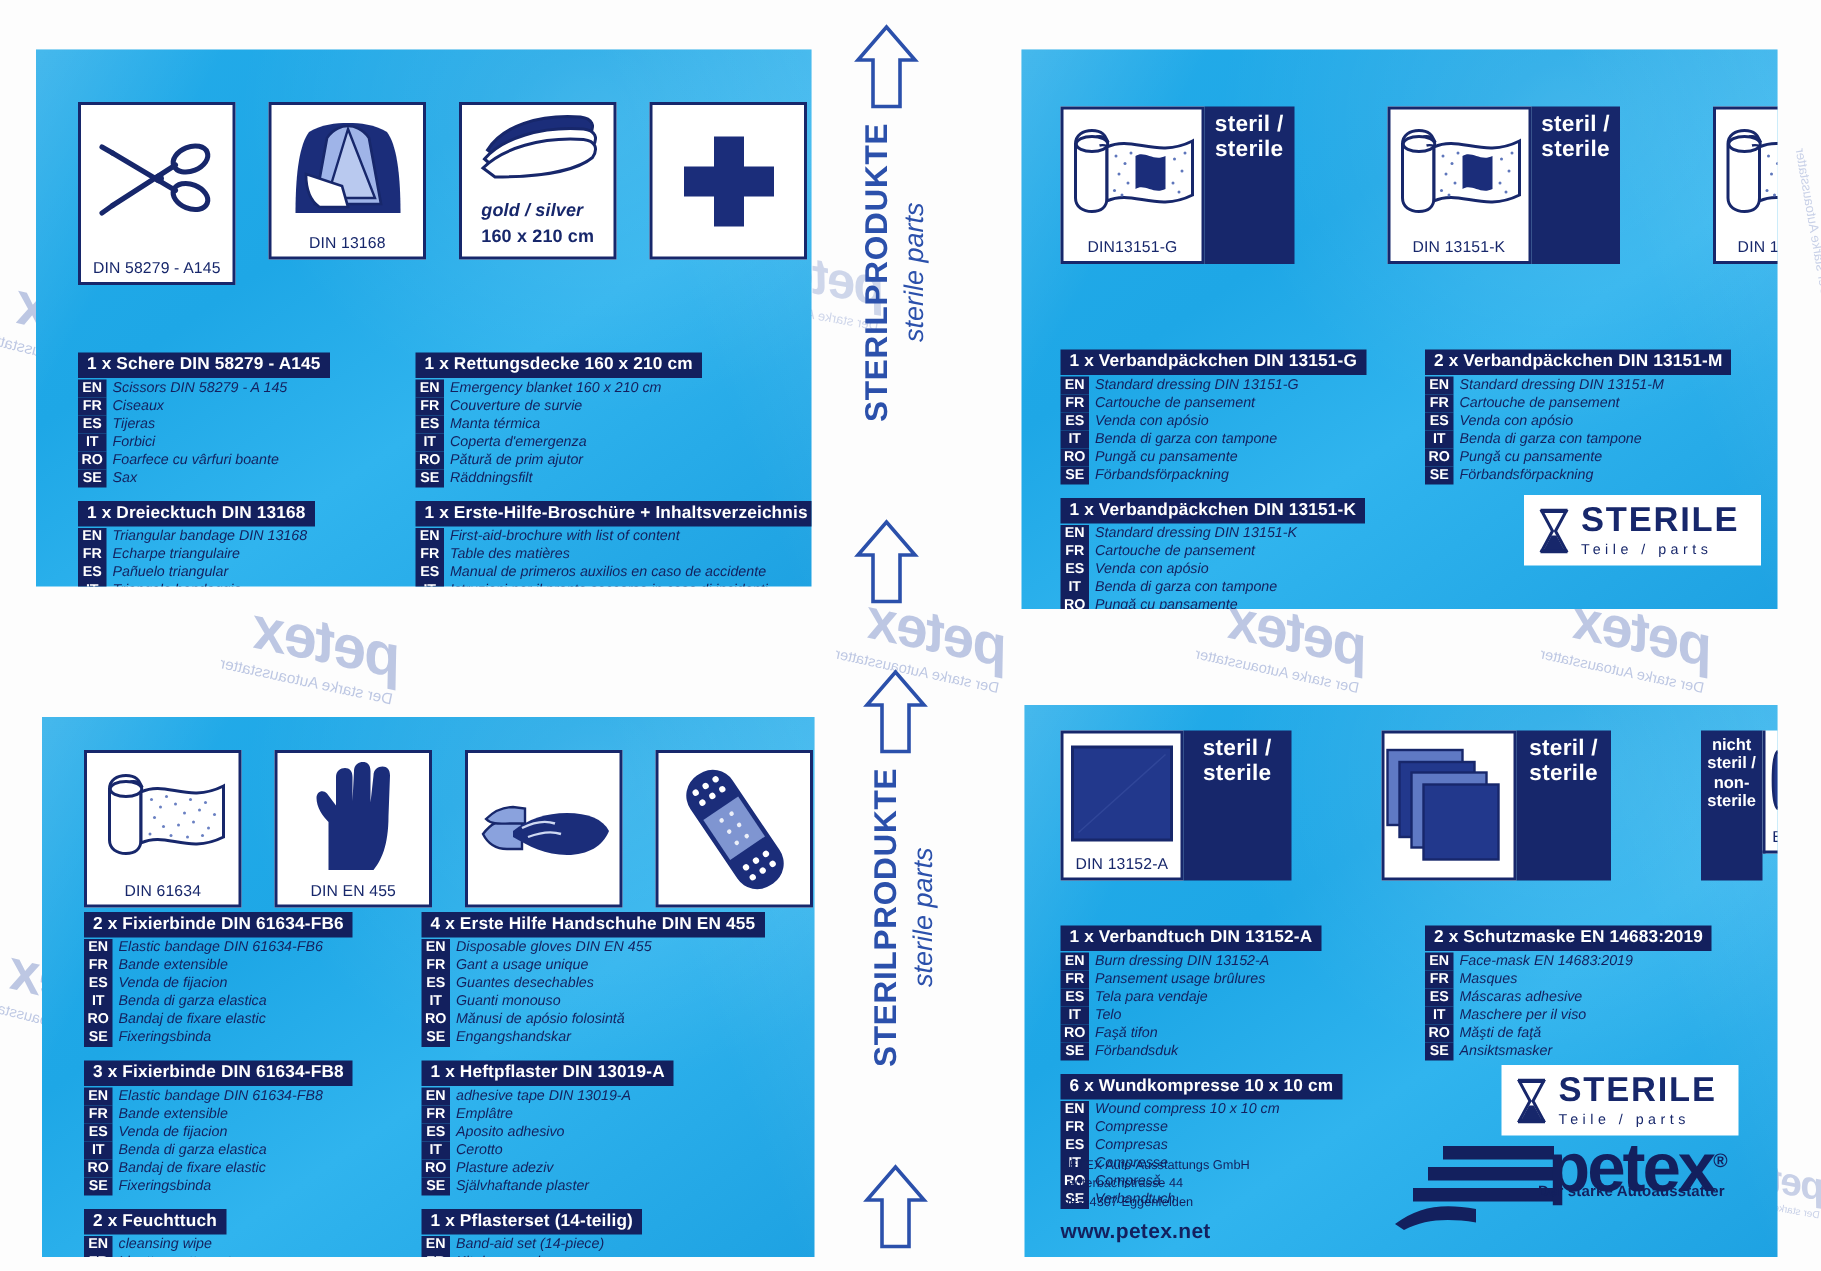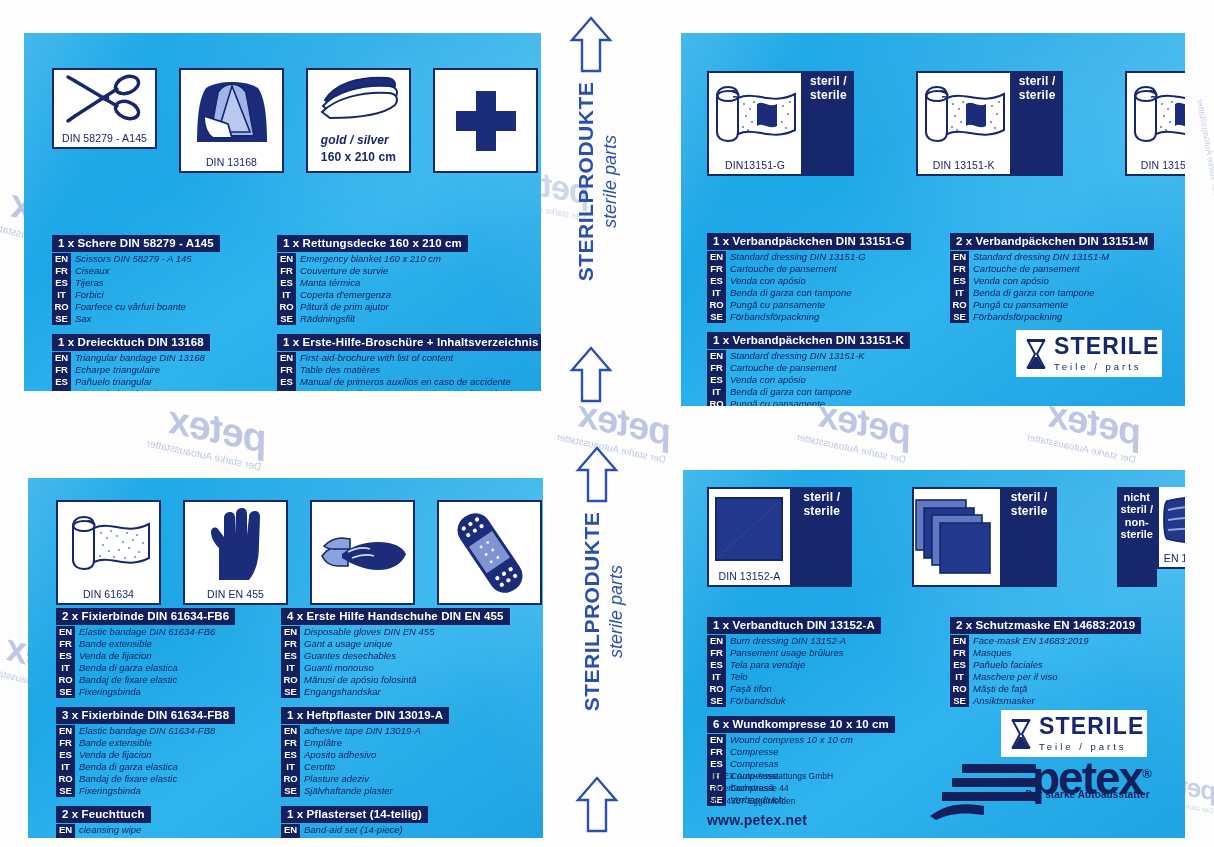--- a/index.html
+++ b/index.html
@@ -51,21 +51,21 @@
     display:flex;flex-direction:column;
     align-items:center;justify-content:flex-end;
   }
   .tile .art{flex:1;width:100%;display:flex;align-items:center;justify-content:center;}
   .tile .code{
     font-size:10.5px;color:#17276b;font-weight:normal;
     padding-bottom:3px;letter-spacing:.1px;white-space:nowrap;
   }
   .tile .code.big{font-size:11px;}
   .sterilbar{
-    background:#17276b;color:#fff;font-weight:bold;font-size:12px;
+    background:#17276b;color:#fff;font-weight:bold;font-size:15px;
     text-align:center;padding:3px 0 9px;letter-spacing:.2px;
   }
   .tilewrap{display:flex;flex-direction:row;}
   .nonsterilhdr{
     background:#17276b;color:#fff;font-weight:bold;font-size:11px;
     text-align:center;padding:4px 4px 5px;line-height:1.12;
   }
 
   
   .items{position:absolute;display:flex;flex-direction:column;}
@@ -85,21 +85,21 @@
   }
   .row .txt{
     color:#13205e;font-size:9.5px;font-style:italic;
     padding-left:4px;white-space:nowrap;line-height:1.22;
   }
 
   
   .sterilelogo{
     position:absolute;background:#fff;
     display:flex;align-items:center;gap:8px;
-    padding:5px 2px 5px 10px;
+    padding:5px 14px 5px 10px;
   }
   .sterilelogo .hour{width:20px;height:30px;position:relative;}
   .sterilelogo .txt b{
     display:block;color:#17276b;font-size:23px;font-weight:bold;letter-spacing:1.2px;line-height:1;
   }
   .sterilelogo .txt span{
     display:block;color:#17276b;font-size:9.5px;letter-spacing:3px;margin-top:3px;
   }
 
   
@@ -182,21 +182,21 @@
     </div>
     <svg width="58" height="44" viewBox="0 0 58 44" style="position:absolute;left:6px;top:292px;transform:rotate(-90deg);">
       <path d="M2 13 H33 V3 L55 22 L33 41 V31 H2 Z" fill="none" stroke="#2b50ab" stroke-width="2.4"></path>
     </svg>
   </div>
 
   <div class="panel" style="left:24px;top:33px;width:517px;height:358px;">
 
     <div class="picrow" style="left:28px;top:35px;gap:22px;">
 
-      <div class="tile" style="width:105px;height:81px;">
+      <div class="tile" style="width:105px;height:122px;">
         <div class="art">
           <svg width="80" height="58" viewBox="0 0 80 58">
             <g stroke="#17276b" stroke-width="3.4" fill="none" stroke-linecap="round">
               <ellipse cx="62" cy="13" rx="12" ry="8" transform="rotate(-22 62 13)"></ellipse>
               <ellipse cx="62" cy="38" rx="12" ry="8" transform="rotate(22 62 38)"></ellipse>
               <path d="M52 17 L10 44"></path>
               <path d="M52 34 L10 9"></path>
               <path d="M10 44 L3 49 M10 9 L3 5"></path>
             </g>
             <circle cx="41" cy="26" r="3.3" fill="#17276b"></circle>
@@ -862,21 +862,21 @@
             <div class="row">
               <div class="lang">EN</div>
               <div class="txt">Face-mask EN 14683:2019</div>
             </div>
             <div class="row">
               <div class="lang">FR</div>
               <div class="txt">Masques</div>
             </div>
             <div class="row">
               <div class="lang">ES</div>
-              <div class="txt">Pañuelo faciales</div>
+              <div class="txt">Máscaras adhesive</div>
             </div>
             <div class="row">
               <div class="lang">IT</div>
               <div class="txt">Maschere per il viso</div>
             </div>
             <div class="row">
               <div class="lang">RO</div>
               <div class="txt">Măşti de faţă</div>
             </div>
             <div class="row">

